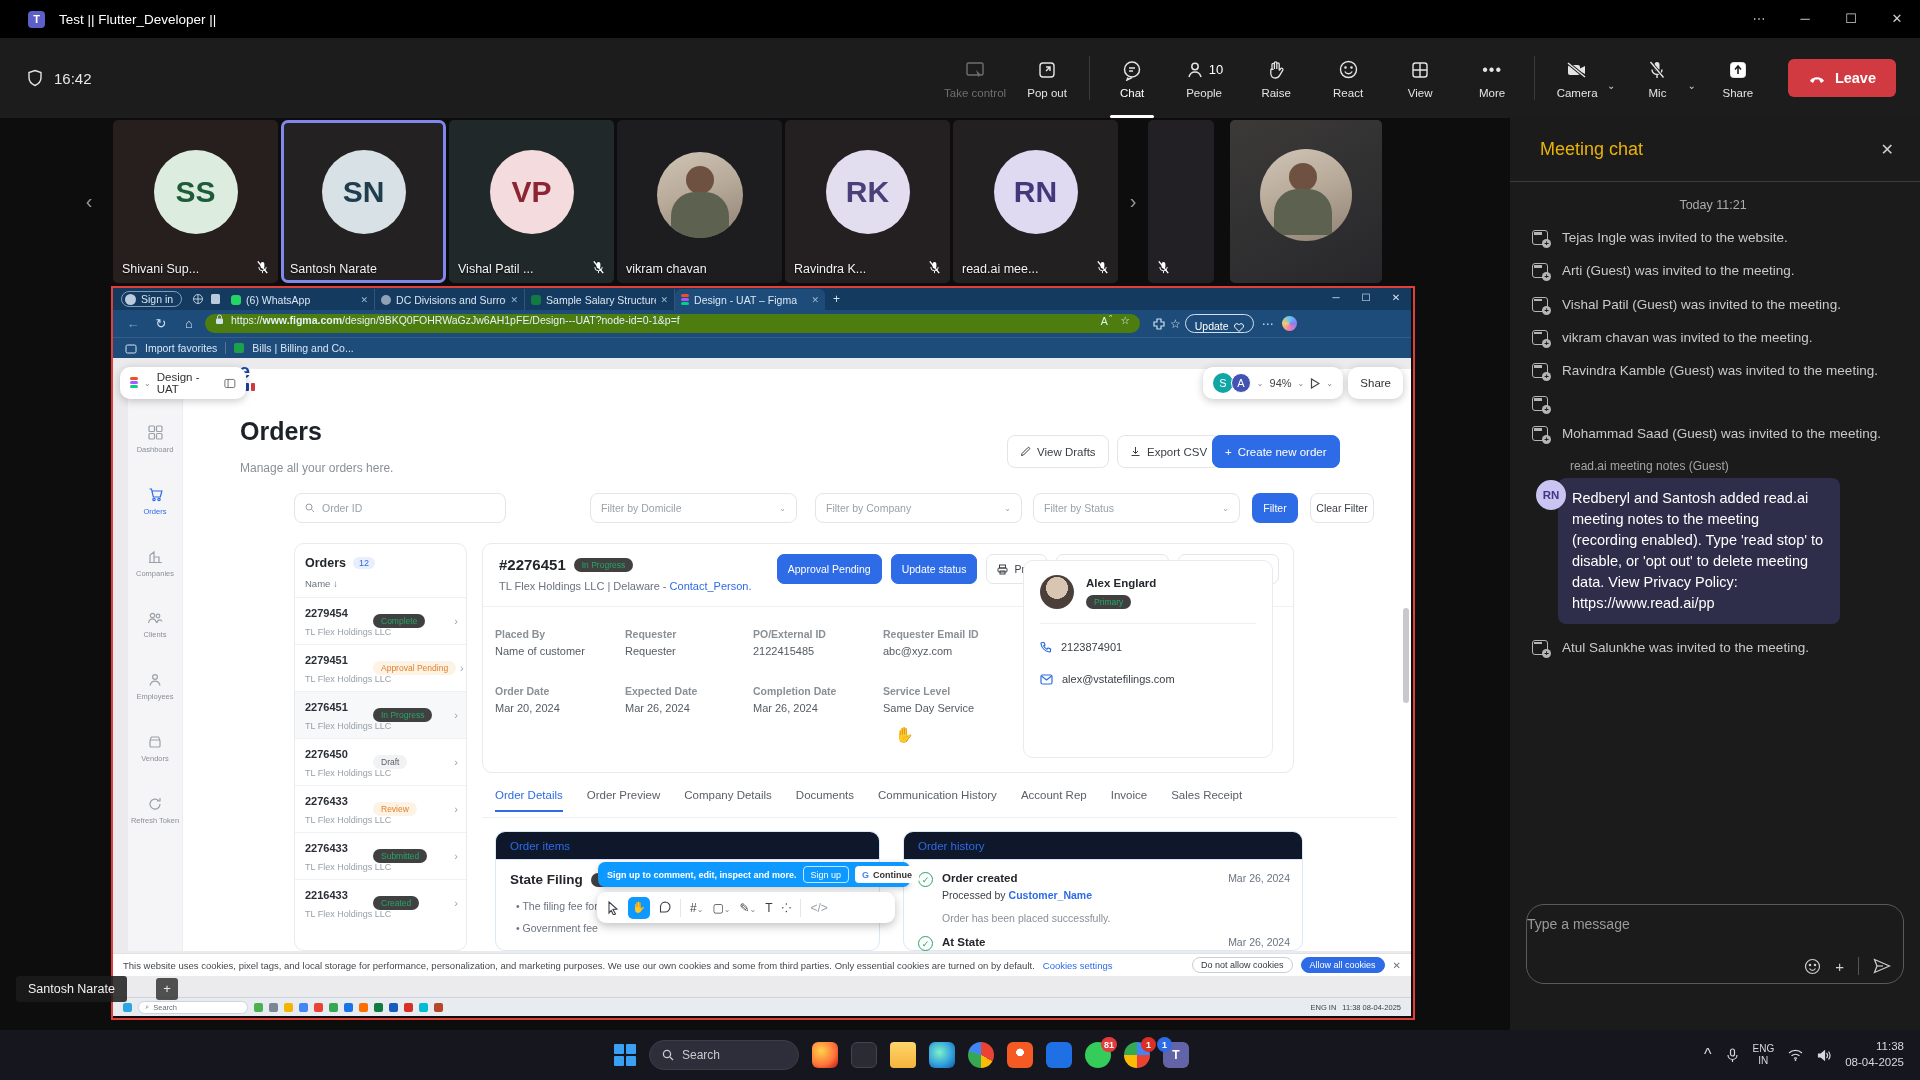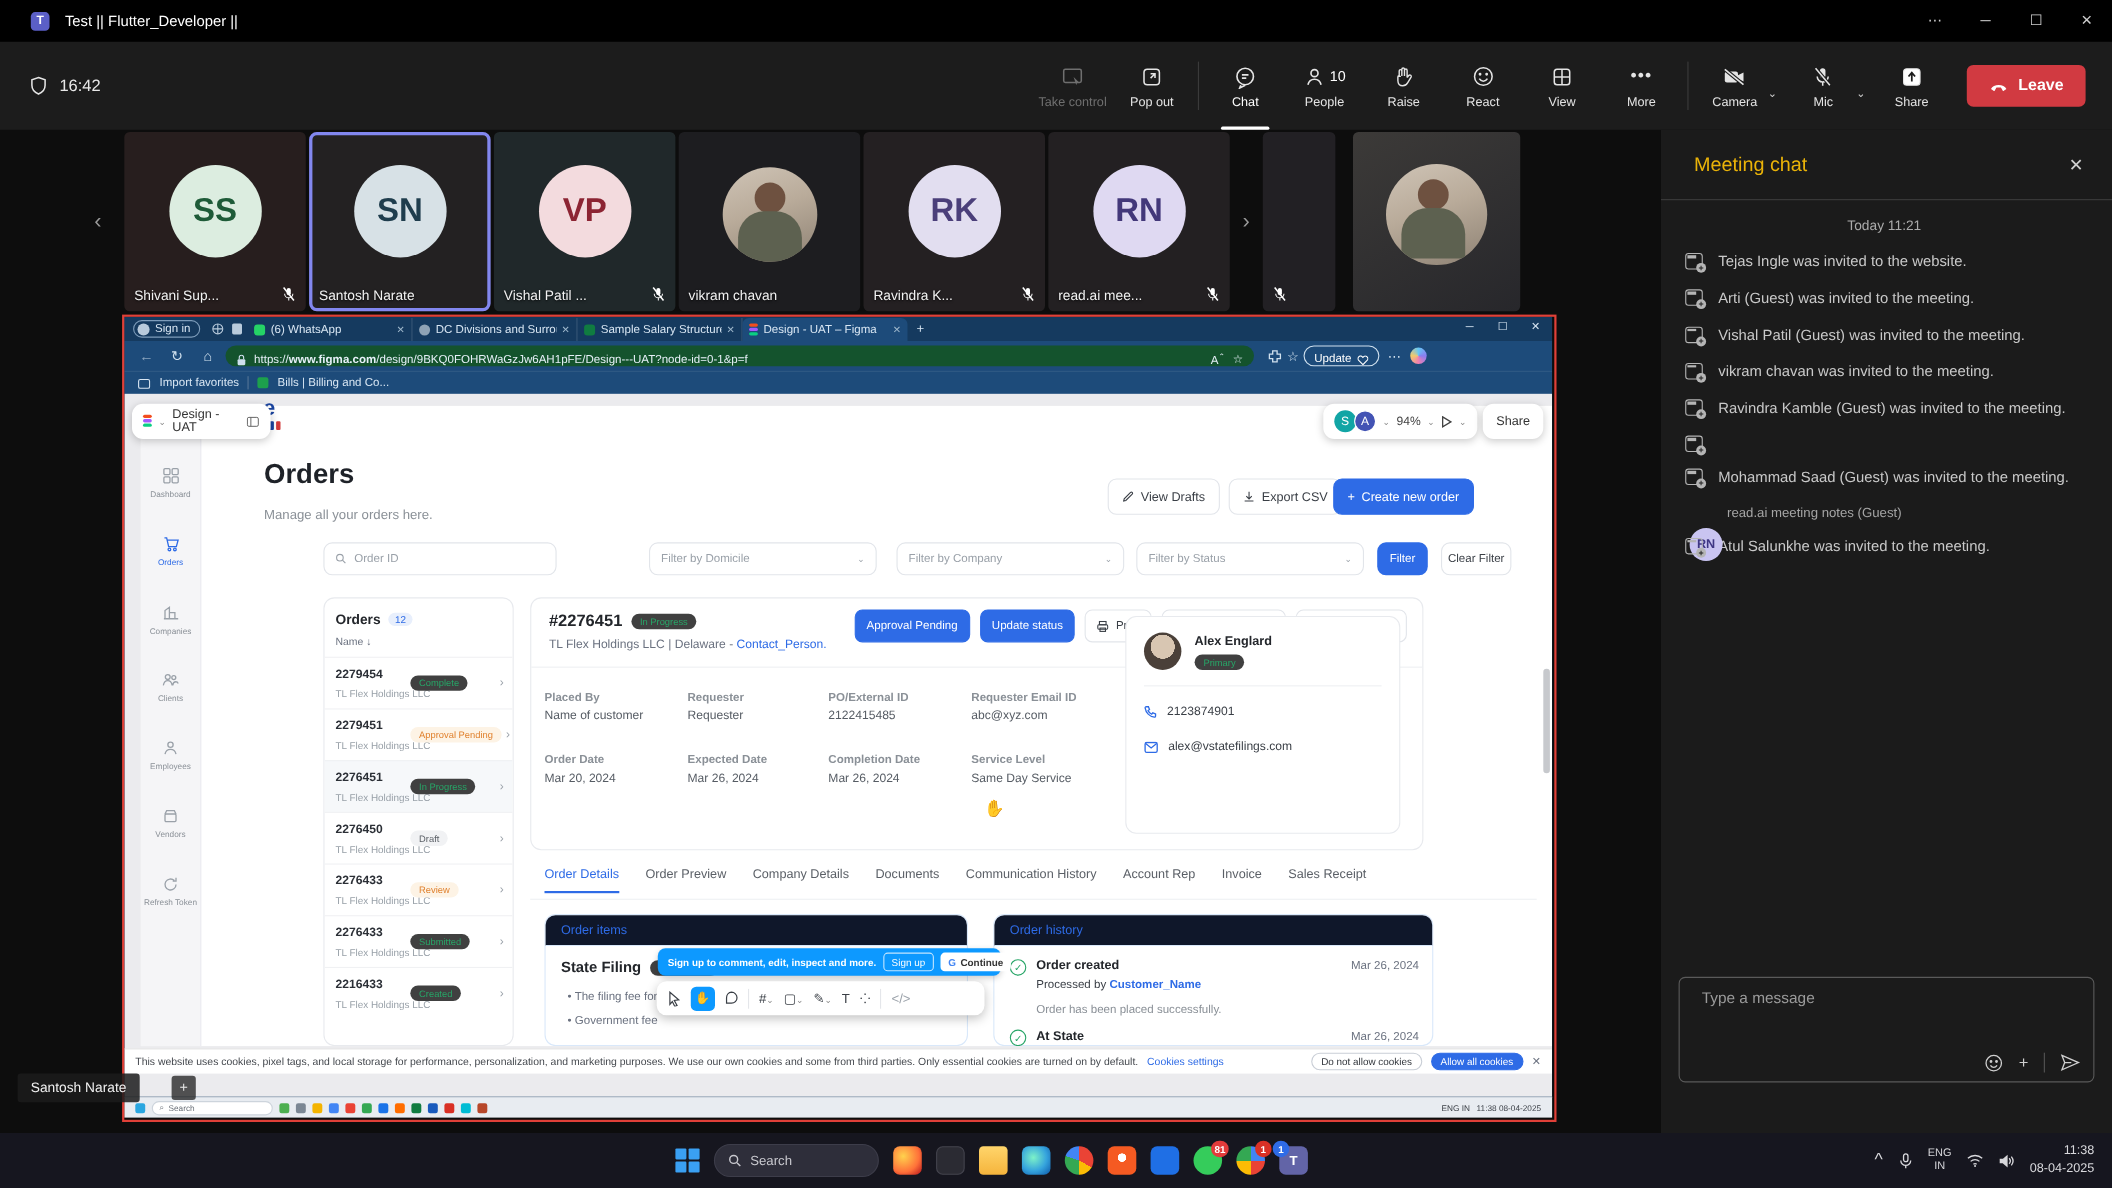--- a/index.html
+++ b/index.html
@@ -53,21 +53,21 @@
   .tab .tx{flex:1;white-space:nowrap;overflow:hidden}
   .tab .x{color:#9fb8cc;font-size:9px}
   .tab.active{background:#1d4b7a;border-radius:6px 6px 0 0;border-right:none}
   .mini-sq{width:10px;height:10px;border-radius:3px;flex:none}
   .figdots{width:8px;height:12px;flex:none;display:flex;flex-direction:column;gap:1px}
   .figdots i{height:3px;border-radius:2px}
   .win-ctl{margin-left:auto;display:flex;align-self:flex-start;color:#d8e6f3}
   .win-ctl span{width:30px;height:20px;text-align:center;font-size:10px;line-height:20px}
   .navrow{height:27px;background:#1d4b7a;display:flex;align-items:center;color:#cfe0ee;font-size:13px;gap:4px;padding:0 8px}
   .nv{width:24px;text-align:center}
-  .addr{flex:1;max-width:935px;height:19px;background:#14532d;border-radius:10px;display:flex;align-items:flex-end;padding:0 10px;gap:7px;font-size:10.5px;color:#e6f0f8}
+  .addr{flex:1;max-width:935px;height:19px;background:#4d7c0f;border-radius:10px;display:flex;align-items:flex-start;padding:0 10px;gap:7px;font-size:10.5px;color:#e6f0f8}
   .addr b{font-weight:bold}
   .addr .sp{flex:1}
   .upd{height:19px;border:1px solid #cfe0ee;border-radius:10px;padding:0 9px;display:flex;align-items:flex-end;gap:5px;font-size:10.5px;color:#fff}
   .copilot{width:15px;height:15px;border-radius:50%;background:conic-gradient(#64c7f5,#8a7df0,#ef7fb1,#f3c96b,#64c7f5)}
   .bmrow{height:21px;background:#1d4b7a;border-top:1px solid rgba(255,255,255,.1);display:flex;align-items:center;gap:8px;padding:0 12px;color:#d8e6f3;font-size:10.5px}
   .bmdiv{width:1px;height:12px;background:#547595}
   .greensq{width:10px;height:10px;background:#1da04c;border-radius:2px}
 
   
   .canvas{position:absolute;left:0;top:70px;width:1298px;height:639px;background:#ebebee;overflow:hidden}
@@ -143,21 +143,21 @@
   .chat-body{flex:1;padding:16px 18px 0 14px;overflow:hidden}
   .cdate{text-align:center;color:#ababab;font-size:12.5px;margin-bottom:16px}
   .ev{display:flex;gap:14px;margin:0 0 13px 8px;color:#c9c9c9;font-size:13.5px;line-height:1.5;padding-right:14px}
   .cal{width:16px;height:15px;border:1.6px solid #b5b5b5;border-radius:3px;position:relative;flex:none;margin-top:2px}
   .cal:before{content:"";position:absolute;left:1px;right:5px;top:1px;height:2.5px;background:#b5b5b5}
   .cal:after{content:"+";position:absolute;right:-4px;bottom:-4px;width:9px;height:9px;background:#b5b5b5;color:#1b1b1b;border-radius:50%;font-size:8px;line-height:9px;text-align:center;font-weight:bold}
   .sender{margin:14px 0 5px 46px;color:#a5a5a5;font-size:12px}
   .bub-row{position:relative;margin-left:12px}
   .rn-av{position:absolute;left:0;top:2px;width:30px;height:30px;border-radius:50%;background:#c9c4f1;color:#3f3784;font-size:11.5px;font-weight:bold;display:flex;align-items:center;justify-content:center}
   .bubble{margin-left:22px;width:282px;background:#2e2e4b;border-radius:8px;padding:10px 14px;color:#fff;font-size:14.5px;line-height:1.45}
-  .chat-input{margin:12px 16px 0;height:96px;border:1px solid #5a5a5a;border-radius:6px;padding:10px 20px;position:relative}
+  .chat-input{margin:12px 16px 0;height:80px;border:1px solid #5a5a5a;border-radius:18px;padding:10px 0;position:relative}
   .chat-input input{width:100%;background:transparent;border:none;outline:none;color:#e8e8e8;font-size:14px;font-family:"Liberation Sans",sans-serif}
   .chat-input input::placeholder{color:#9a9a9a}
   .ci-icons{position:absolute;right:12px;bottom:8px;display:flex;align-items:center;gap:14px;color:#cfcfcf;font-size:15px}
   .ci-div{width:1px;height:18px;background:#555}
   .chat-bot{height:46px}
 
   
   .taskbar{position:absolute;left:0;top:1030px;width:1920px;height:50px;background:#16161f;display:flex;align-items:center}
   .tk-left{display:flex;align-items:center;gap:13px;margin-left:614px}
   .winlogo{width:22px;height:22px;display:grid;grid-template-columns:10px 10px;grid-template-rows:10px 10px;gap:2px}
@@ -868,20 +868,21 @@
       <div class="ev">
           <span class="cal"></span>
         </div>
       <div class="ev">
           <span class="cal"></span>
           <span>Mohammad Saad (Guest) was invited to the meeting.</span>
         </div>
       <div class="sender">read.ai meeting notes (Guest)</div>
       <div class="bub-row">
         <span class="rn-av">RN</span>
+        <div class="bubble">Redberyl and Santosh added read.ai meeting notes to the meeting (recording enabled). Type 'read stop' to disable, or 'opt out' to delete meeting data. View Privacy Policy: https://www.read.ai/pp</div>
       </div>
       <div class="ev" style="margin-top:14px">
           <span class="cal"></span>
           <span>Atul Salunkhe was invited to the meeting.</span>
         </div>
     </div>
     <div class="chat-input">
       <input placeholder="Type a message" style="">
       <div class="ci-icons">
         <svg width="17" height="17" viewBox="0 0 17 17" fill="none" stroke="#cfcfcf" stroke-width="1.2">

